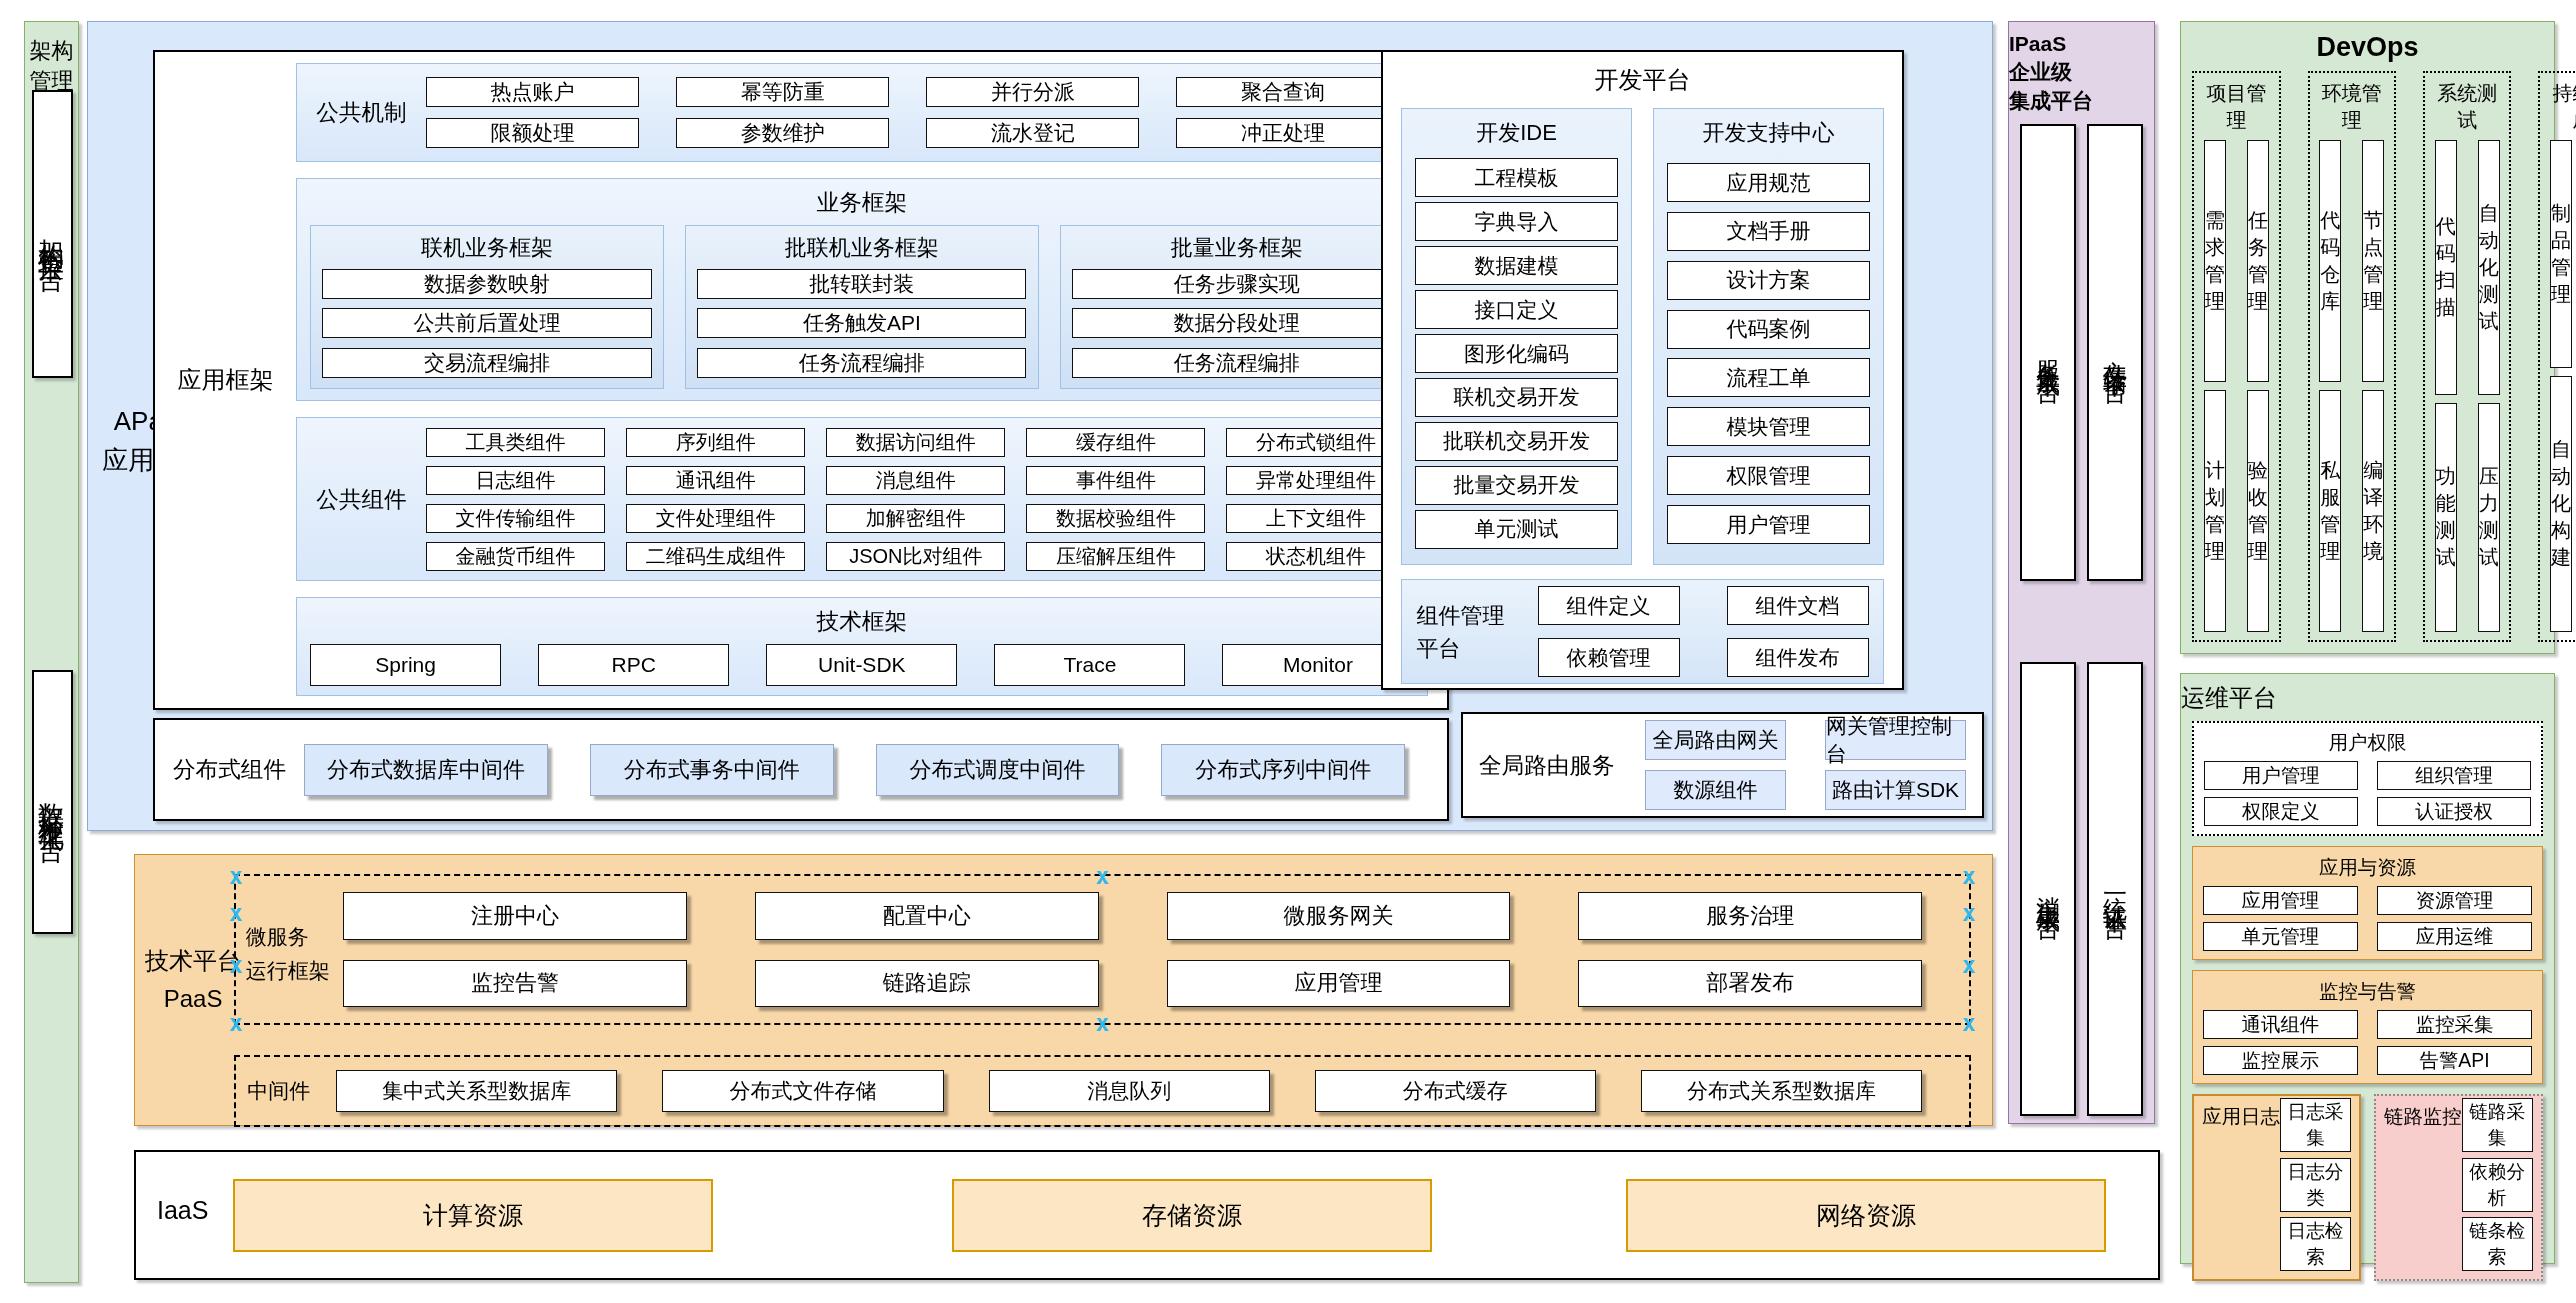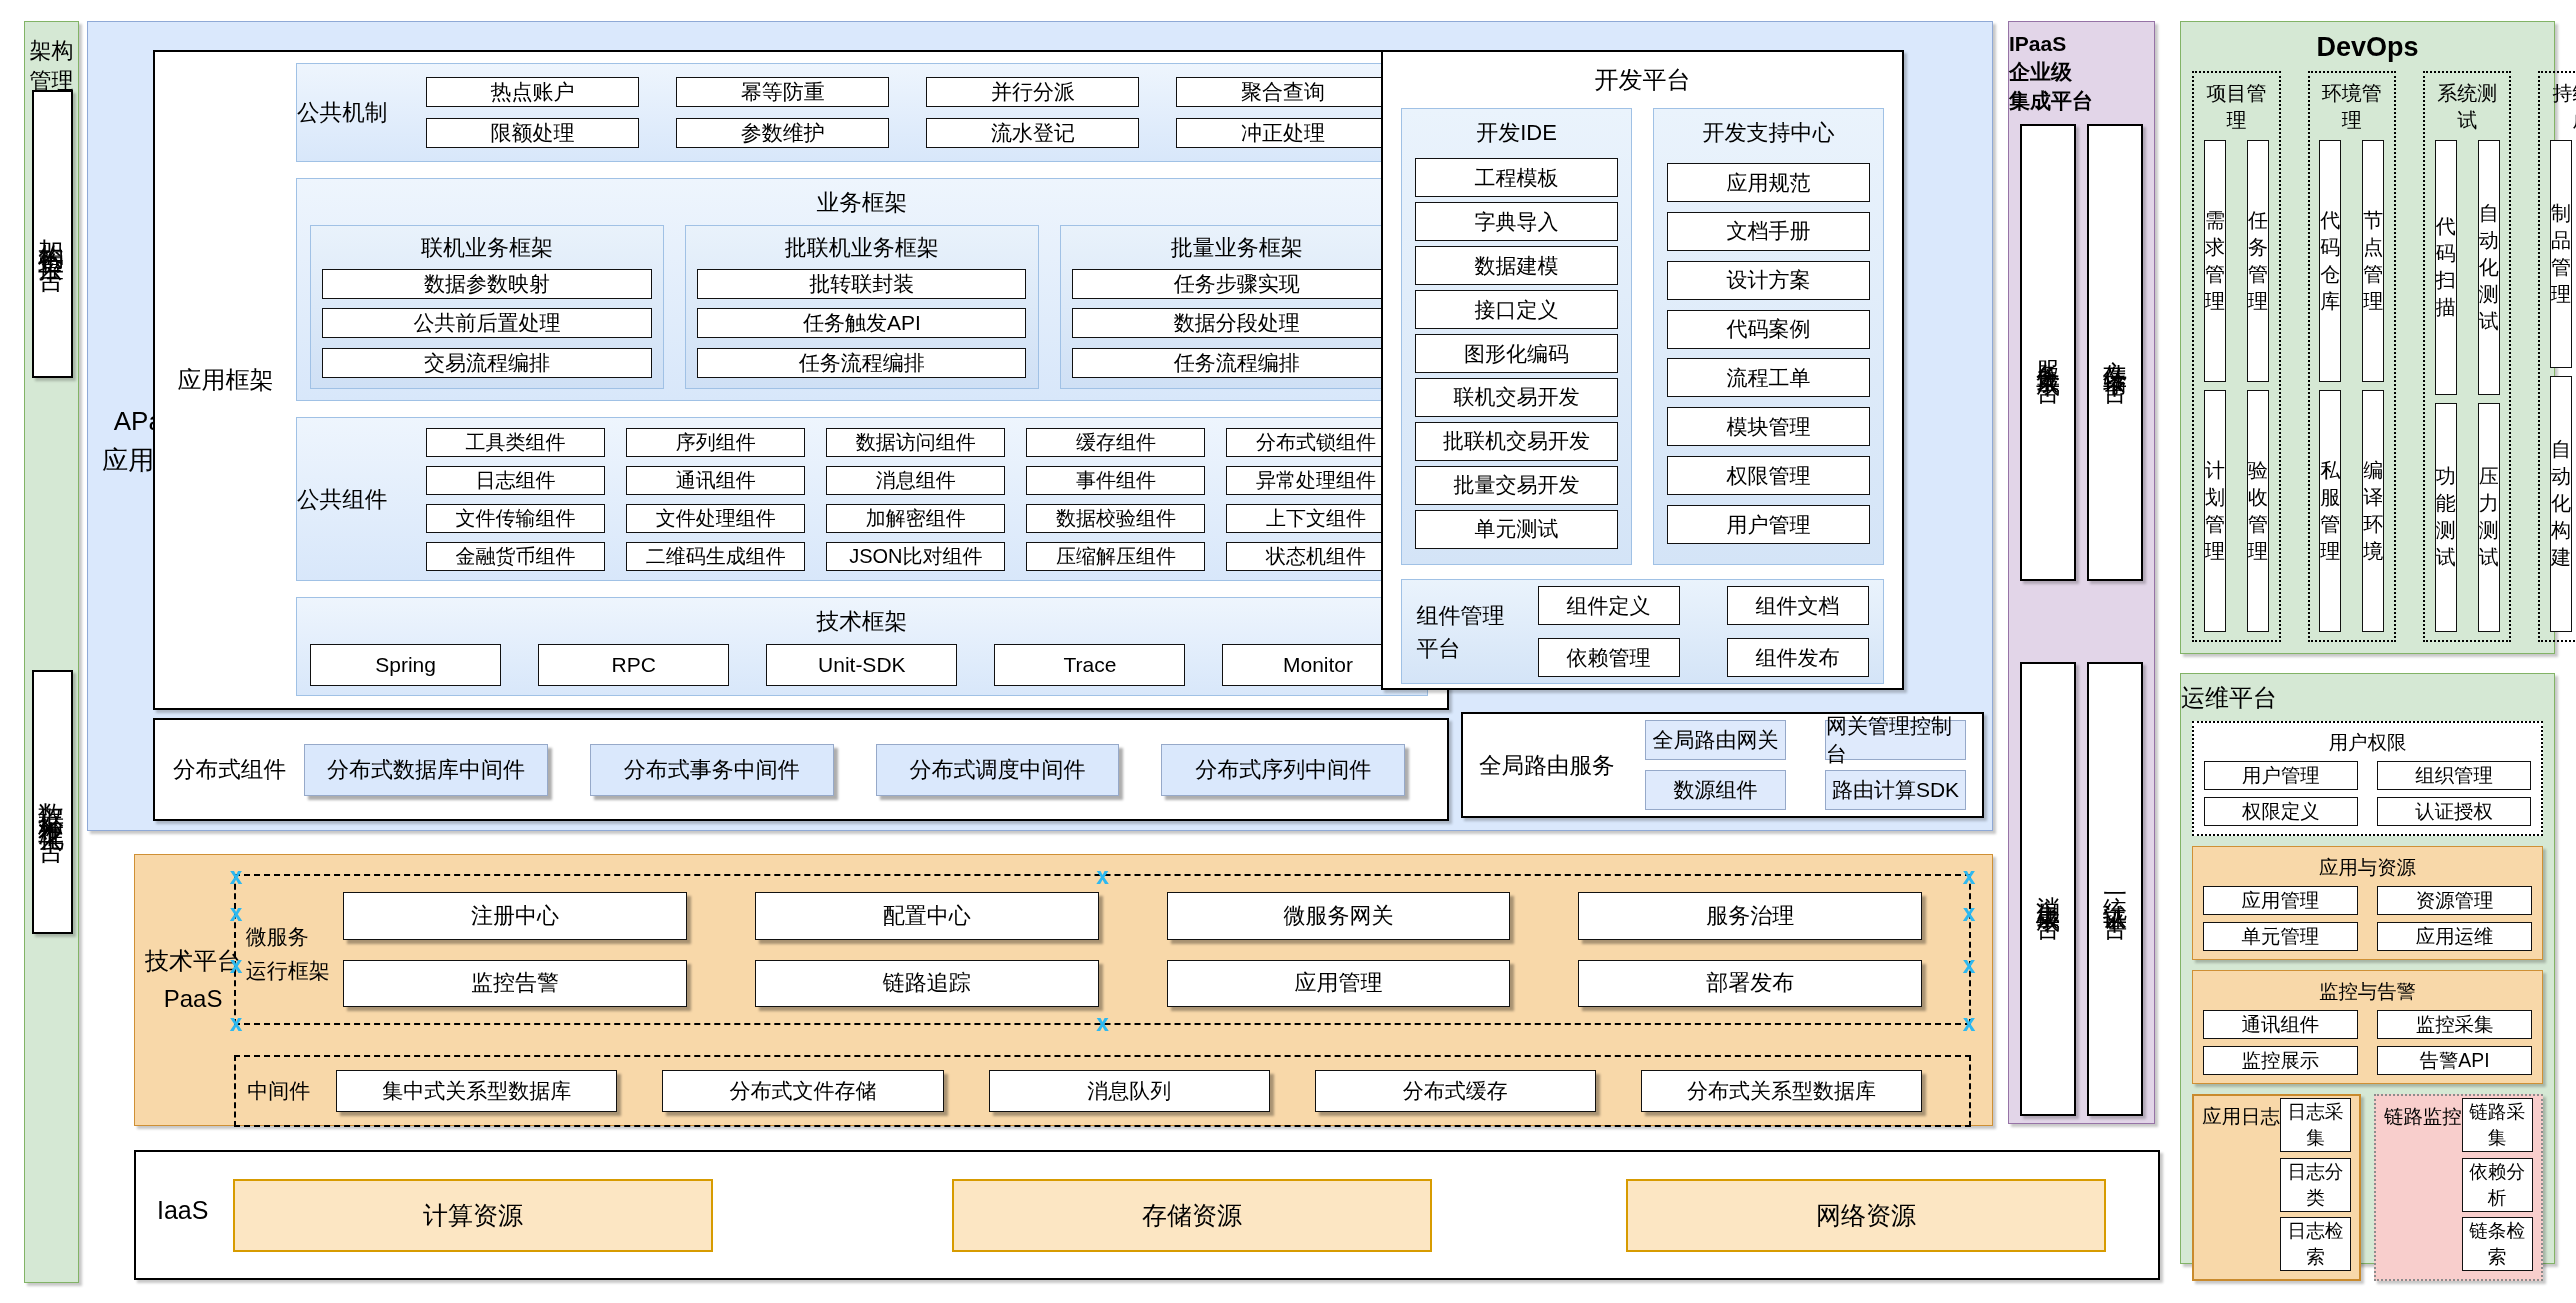--- a/index.html
+++ b/index.html
@@ -20,21 +20,21 @@
   
   .apaas{left:87px;top:21px;width:1904px;height:808px;background:#dae8fc;border:1.6px solid #8fa9d6;}
   .apaas-label{position:absolute;left:3.2px;top:380px;width:126px;text-align:center;font-size:26px;
                line-height:1.5;white-space:pre-line;}
   .whitebox{background:#fff;border:2.4px solid #000;}
 
   .app-framework{left:65px;top:27.5px;width:1292px;height:656px;display:flex;}
   .af-label{width:141px;display:flex;align-items:center;justify-content:center;font-size:24px;}
   .af-content{flex:1;display:flex;flex-direction:column;gap:16px;padding:11.3px 19.4px 11.3px 0;}
   .panel{background:linear-gradient(180deg,#eef5fd 0%,#d8e7fa 100%);border:1.6px solid #a0c1e5;}
-  .panel-side-label{width:129px;text-align:left;font-size:22.6px;flex:none;}
+  .panel-side-label{width:129px;text-align:center;font-size:22.6px;flex:none;}
   .wbox{background:#fff;border:1.6px solid #111;display:flex;align-items:center;justify-content:center;
         font-size:21px;text-align:center;min-height:0;}
   .wshadow{box-shadow:4px 4px 2.4px rgba(0,0,0,.32);}
 
   .panel-mech{height:102px;display:flex;align-items:center;}
   .mech-grid{flex:1;display:grid;grid-template-columns:repeat(4,1fr);gap:11.3px 37px;padding:13px 37px 13px 0;height:calc(100% - 26px);}
 
   .panel-business{height:216px;padding:1.6px 13px 11.3px;display:flex;flex-direction:column;}
   .panel-title{text-align:center;font-size:22.6px;padding:6.5px 0;}
   .bf-groups{flex:1;display:flex;gap:21px;}

